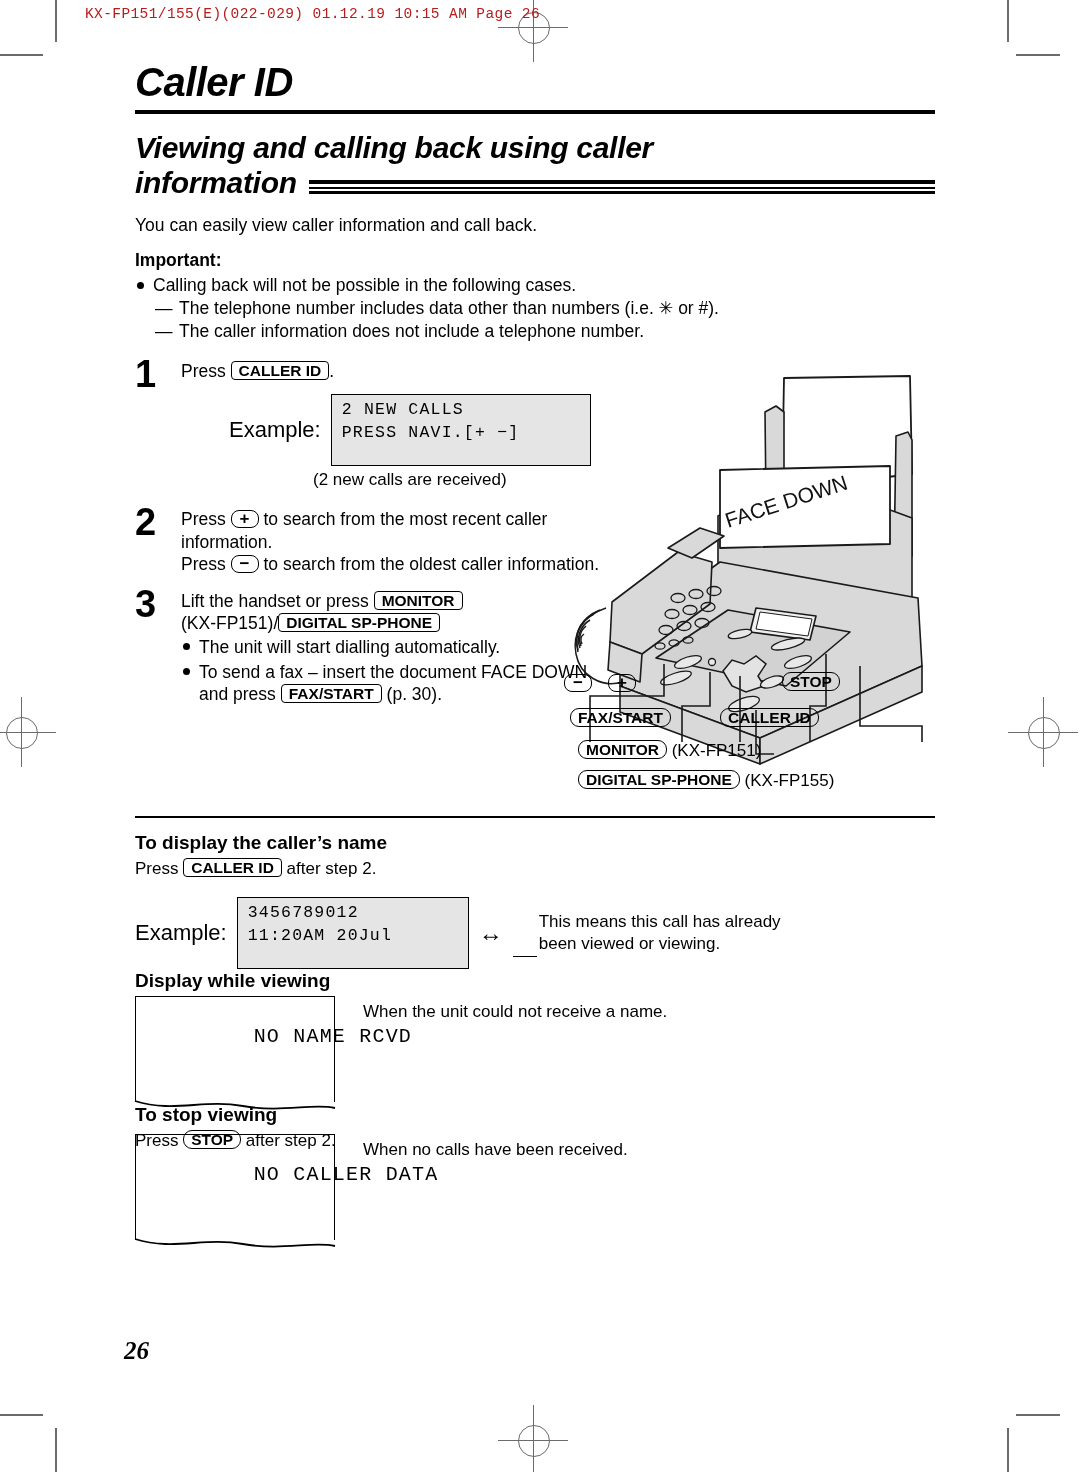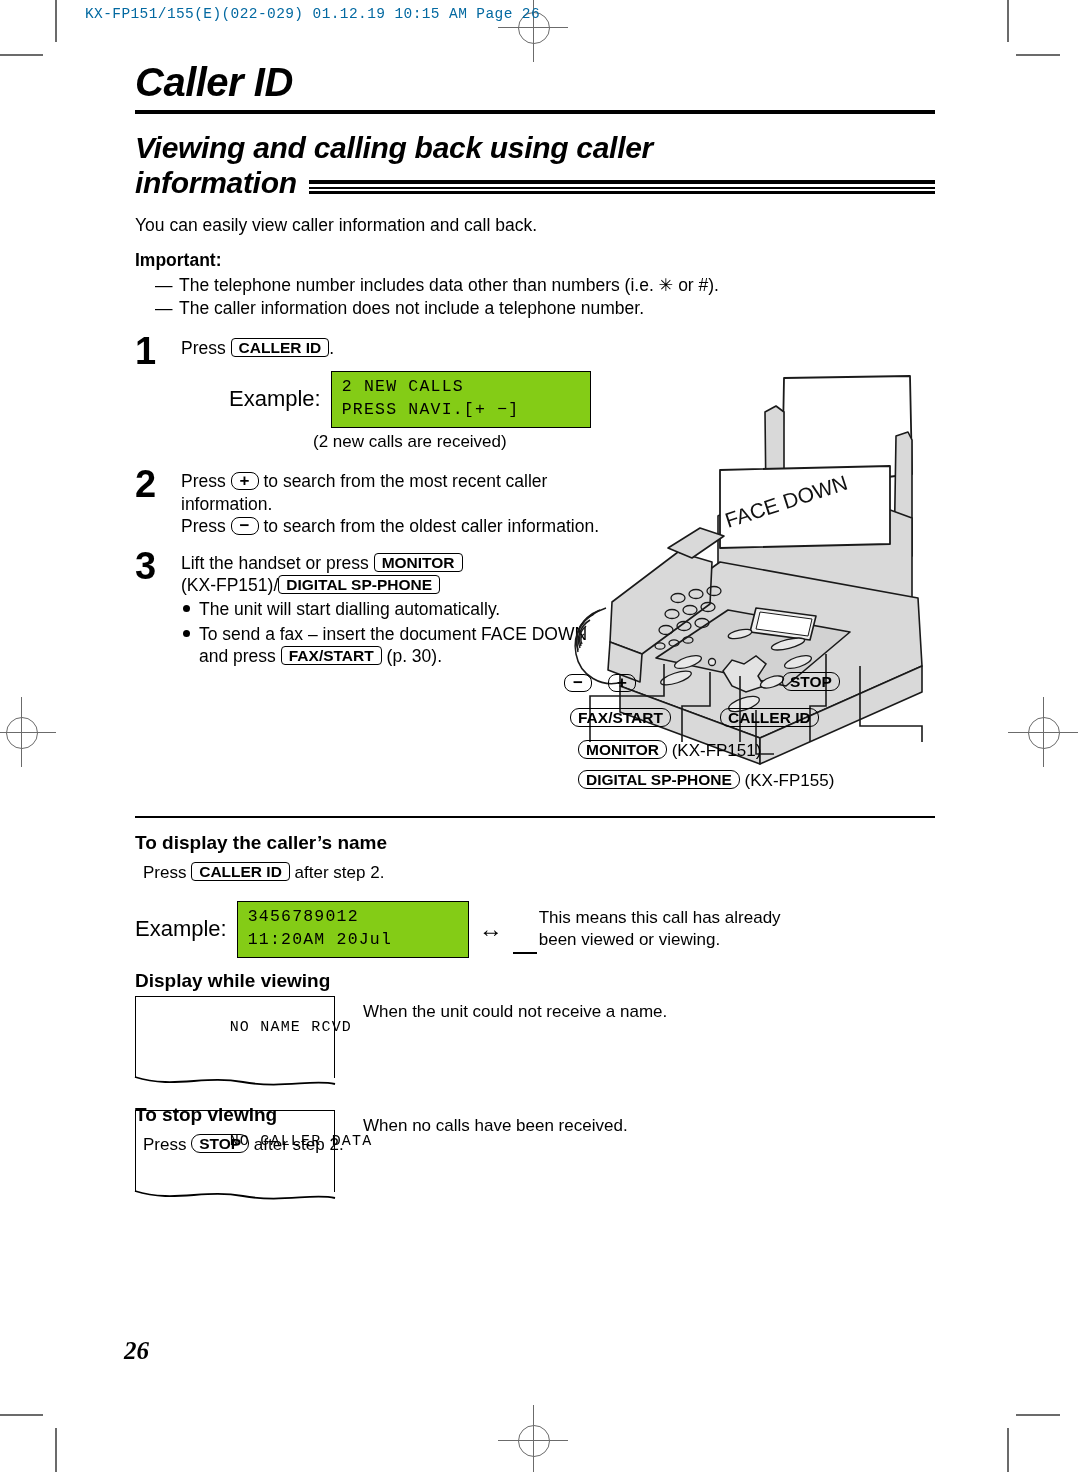--- a/index.html
+++ b/index.html
@@ -18,21 +18,21 @@
   .crosshair{position:absolute;}
   .crosshair .h{position:absolute;left:0;top:50%;width:100%;height:1px;background:#6b6b6b;}
   .crosshair .v{position:absolute;top:0;left:50%;width:1px;height:100%;background:#6b6b6b;}
   .crosshair .c{position:absolute;left:50%;top:50%;width:30px;height:30px;margin-left:-15px;margin-top:-15px;
     border:1px solid #6b6b6b;border-radius:50%;background:transparent;}
 
   
   .slug{
     position:absolute;left:85px;top:6px;
     font-family:"Liberation Mono", monospace;
-    font-size:14.5px;letter-spacing:.4px;color:#0369a1;white-space:nowrap;
+    font-size:14.5px;letter-spacing:.4px;color:#b91c1c;white-space:nowrap;
   }
 
   
   .content{position:absolute;left:135px;top:62px;width:800px;}
 
   .chapter-title{
     font-family:"Liberation Sans", sans-serif;
     font-weight:bold;font-style:italic;
     font-size:40px;letter-spacing:-.5px;line-height:1;
     margin:0 0 8px 0;
@@ -79,38 +79,38 @@
   .key.pm{
     border-radius:8px;padding:0 8px;font-size:17px;line-height:16px;
     font-weight:bold;
   }
 
   
   .lcd{
     border:1.8px solid #000;display:inline-block;
     font-family:"Liberation Mono", monospace;
     font-size:16.5px;line-height:1.38;letter-spacing:1.2px;
-    padding:4px 10px 5px 10px;background:#84cc16;white-space:pre;
+    padding:4px 10px 20px 10px;background:#e5e5e5;white-space:pre;
   }
   .lcd.wide{min-width:238px;}
   .example-row{display:flex;align-items:center;margin-top:6px;}
   .example-label{font-size:22px;margin-right:10px;}
   .note-small{font-size:17px;margin-top:3px;}
 
   
   .illus{position:absolute;left:560px;top:366px;width:420px;height:430px;}
 
   
   .divider{height:2px;background:#000;width:800px;margin:0;}
   .h3{font-size:19px;font-weight:bold;margin:10px 0 4px 0;}
-  .p{font-size:17px;margin:8px;}
+  .p{font-size:17px;margin:0;}
 
   .lcd-torn{
     position:relative;border:1.8px solid #000;border-bottom:none;
-    font-family:"Liberation Mono", monospace;font-size:15px;letter-spacing:1.2px;
+    font-family:"Liberation Mono", monospace;font-size:20px;letter-spacing:1.2px;
     padding:5px 10px 8px 12px;width:176px;background:#fff;white-space:pre;
   }
   .torn-svg{position:absolute;left:-2px;bottom:-11px;width:calc(100% + 4px);height:14px;}
 
   .row-flex{display:flex;align-items:flex-start;}
 
   .pagenum{
     position:absolute;left:124px;top:1337px;
     font-size:25px;font-style:italic;font-weight:bold;
     font-family:"Liberation Serif", serif;
@@ -168,20 +168,26 @@
           <div class="b1"></div>
             <div class="b2"></div>
             <div class="b3"></div>
         </div>
       </div>
     </div>
 
     <p class="intro">You can easily view caller information and call back.</p>
     <div class="important">Important:</div>
 
+    <ul class="plain">
+      <li>
+        <span class="bul"></span>
+        <span>Calling back will not be possible in the following cases.</span>
+      </li>
+    </ul>
     <div style="font-size:17.5px;">
       <div class="dash-item">
         <span class="dash">—</span>
         <span>The telephone number includes data other than numbers (i.e. ✳ or #).</span>
       </div>
       <div class="dash-item">
         <span class="dash">—</span>
         <span>The caller information does not include a telephone number.</span>
       </div>
     </div>

